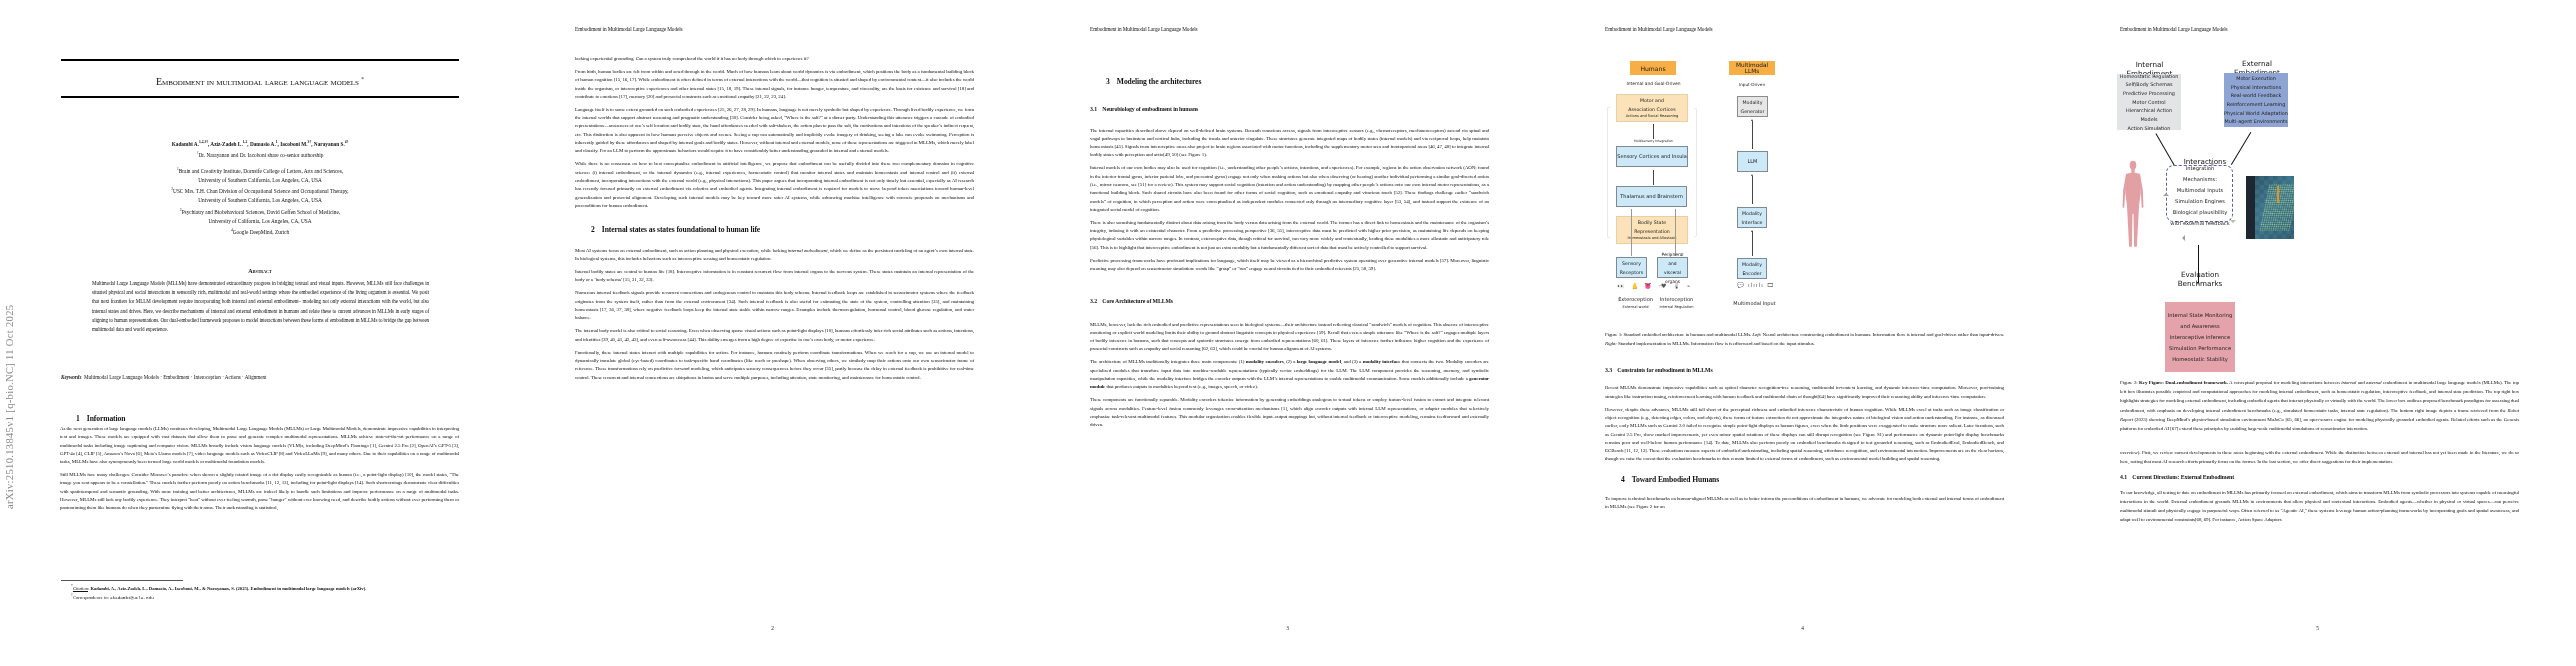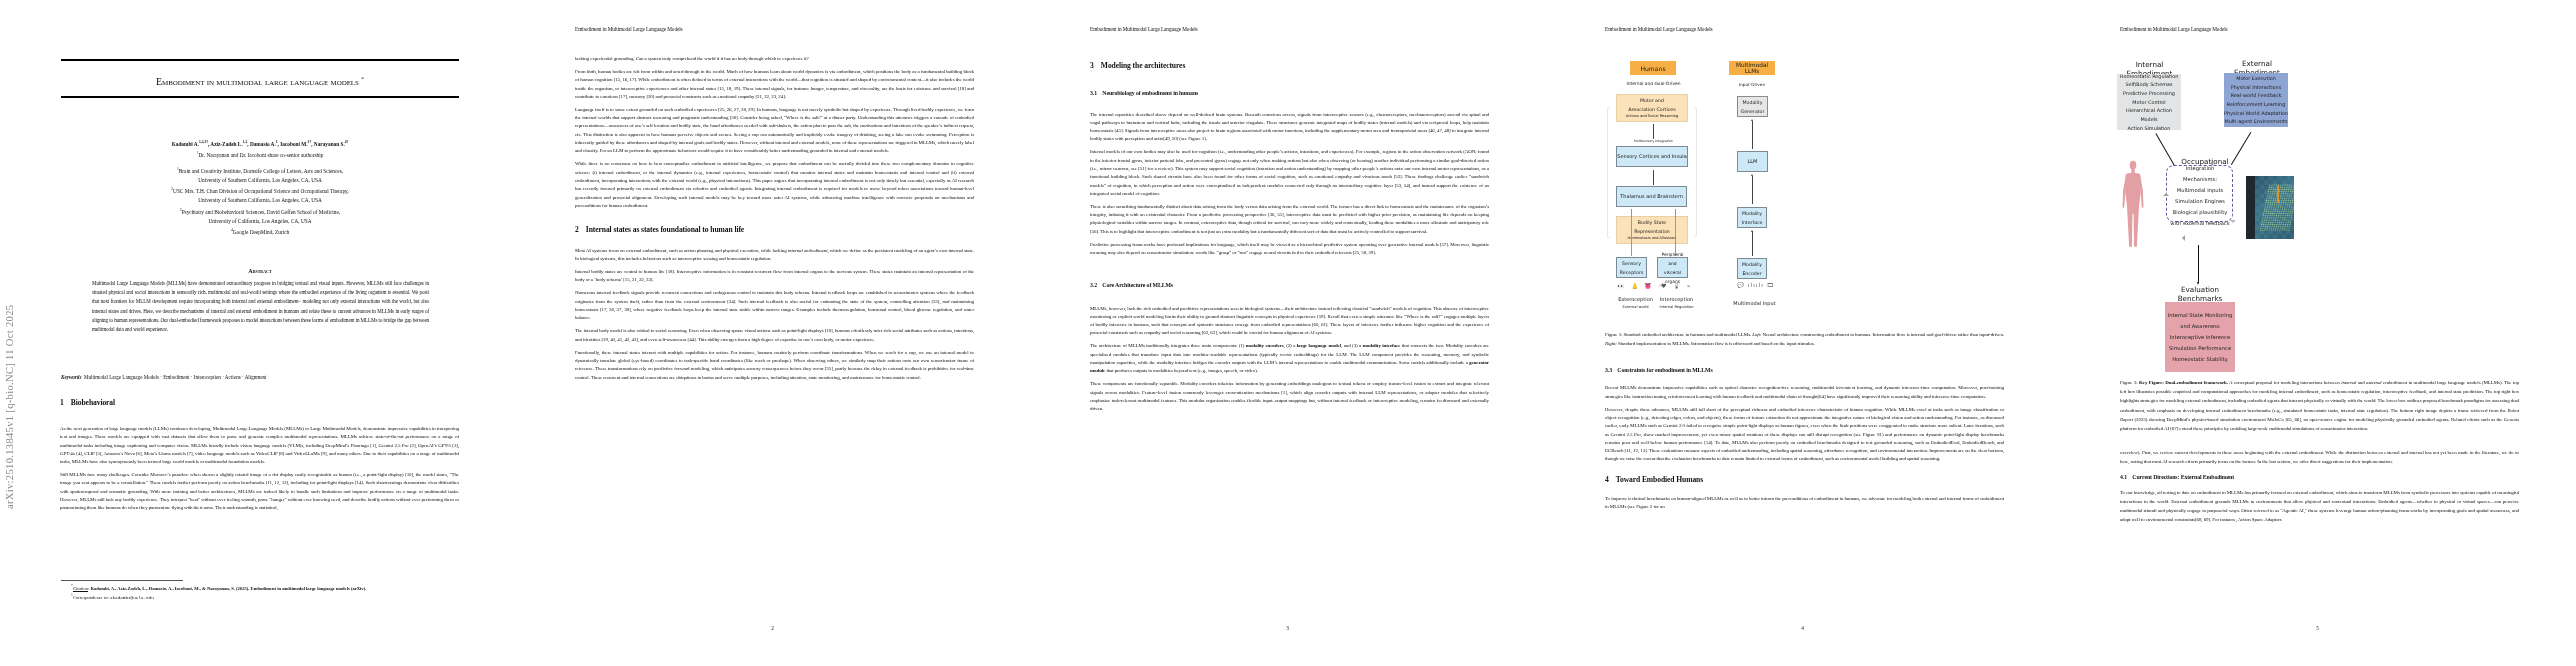--- a/index.html
+++ b/index.html
@@ -4,21 +4,21 @@
 <style>
   * { box-sizing: border-box; margin: 0; padding: 0; }
   html, body { width: 2576px; height: 667px; background: #ffffff; overflow: hidden; }
   body { font-family: "Liberation Serif", "DejaVu Serif", serif; color: #111; }
   .strip { position: relative; width: 2576px; height: 667px; display: flex; }
   .page { position: relative; width: 515px; height: 667px; background: #fff; overflow: hidden; }
   .col { position: absolute; left: 60px; width: 399px; }
   .runhead { position: absolute; left: 60px; top: 26px; font-size: 5.3px; letter-spacing: -0.1px; }
   .pagenum { position: absolute; left: 0; width: 515px; text-align: center; font-size: 5.3px; }
   p.body { font-size: 5px; line-height: 8.3px; text-align: justify; margin-bottom: 4.7px; letter-spacing: -0.1px; }
-  h2.sec { font-size: 7.6px; font-weight: bold; margin: 0; letter-spacing: -0.1px; }
+  h2.sec { font-size: 7.6px; font-weight: bold; margin: 16px; letter-spacing: -0.1px; }
   h2.sec .num { display: inline-block; width: 9px; }
   h3.sub { font-size: 5.8px; font-weight: bold; letter-spacing: -0.1px; }
   h3.sub .num { display: inline-block; width: 11px; }
   b { font-weight: bold; }
   i { font-style: italic; }
 
   
   .arxiv { position: absolute; left: 4.4px; top: 509px; transform: rotate(-90deg); transform-origin: left top; font-size: 10.6px; color: #8a8a8a; letter-spacing: 0.3px; white-space: nowrap; font-family: "Liberation Serif", serif; }
   .title-rule { position: absolute; left: 61px; width: 398px; height: 1.7px; background: #000; }
   .title { position: absolute; left: 61px; width: 398px; top: 76px; text-align: center; font-size: 10px; font-variant: small-caps; letter-spacing: -0.1px; }
@@ -97,21 +97,21 @@
     </div>
 
     <div class="abstract-h">Abstract</div>
     <div class="abstract">Multimodal Large Language Models (MLLMs) have demonstrated extraordinary progress in bridging textual and visual inputs. However, MLLMs still face challenges in situated physical and social interactions in sensorally rich, multimodal and real-world settings where the embodied experience of the living organism is essential. We posit that next frontiers for MLLM development require incorporating both internal and external embodiment– modeling not only external interactions with the world, but also internal states and drives. Here, we describe mechanisms of internal and external embodiment in humans and relate these to current advances in MLLMs in early stages of aligning to human representations. Our dual-embodied framework proposes to model interactions between these forms of embodiment in MLLMs to bridge the gap between multimodal data and world experience.</div>
 
     <div class="keywords">
       <b><i>Keywords</i></b>&nbsp; <span>Multimodal Large Language Models · Embodiment · Interoception · Actions · Alignment</span>
     </div>
 
     <div class="col" style="top:398px">
-      <h2 class="sec"><span class="num">1</span> <span>Biobehavioral</span></h2>
+      <h2 class="sec"><span class="num">1</span> <span>Information</span></h2>
     </div>
     <div class="col" style="top:425px">
       <p class="body">As the next generation of large language models (LLMs) continues developing, Multimodal Large Language Models (MLLMs) or Large Multimodal Models, demonstrate impressive capabilities in interpreting text and images. These models are equipped with vast datasets that allow them to parse and generate complex multimodal representations. MLLMs achieve state-of-the-art performance on a range of multimodal tasks including image captioning and computer vision. MLLMs broadly include vision language models (VLM)s, including DeepMind’s Flamingo [1], Gemini 2.5 Pro [2], OpenAI’s GPT-5 [3], GPT-4o [4], CLIP [5], Amazon’s Nova [6], Meta’s Llama models [7], video language models such as VideoCLIP [8] and VideoLLaMa [9], and many others. Due to their capabilities on a range of multimodal tasks, MLLMs have also synonymously been termed large world models or multimodal foundation models.</p>
       <p class="body">Still MLLMs face many challenges. Consider Moravec’s paradox: when shown a slightly rotated image of a dot display easily recognizable as human (i.e., a point-light display) [10], the model states, "The image you sent appears to be a constellation." These models further perform poorly on action benchmarks [11, 12, 13], including for point-light displays [14]. Such shortcomings demonstrate clear difficulties with spatiotemporal and semantic grounding. With more training and better architectures, MLLMs are indeed likely to handle such limitations and improve performance on a range of multimodal tasks. However, MLLMs still lack any bodily experience. They interpret "heat" without ever feeling warmth, parse "hunger" without ever knowing need, and describe bodily actions without ever performing them or pantomiming them like humans do when they pantomime flying with their arms. Their understanding is statistical,</p>
     </div>
 
     <div class="footrule"></div>
     <div class="footnotes">
       <div class="fn"><sup>*</sup><i><u>Citation</u></i>: <b>Kadambi, A., Aziz-Zadeh, L., Damasio, A., Iacoboni, M., &amp; Narayanan, S. (2025). Embodiment in multimodal large language models (arXiv).</b></div>
       <div class="fn"><sup>†</sup><span>Correspondence to: </span><span class="mono">akadambi@ucla.edu</span></div>
@@ -254,21 +254,21 @@
         <span>Physical Interactions</span>
         <span>Real-world Feedback</span>
         <span>Reinforcement Learning</span>
         <span>Physical World Adaptation</span>
         <span>Multi-agent Environments</span>
       </div>
 
       <div class="diag" style="left:96px;top:133px;width:37px;transform:rotate(60deg)"></div>
       <div class="diag" style="left:191px;top:132px;width:38px;transform:rotate(121deg)"></div>
 
-      <div class="f2title" style="left:117px;top:157px;width:56px">Occupational</div>
+      <div class="f2title" style="left:117px;top:157px;width:56px">Interactions</div>
 
       <div style="position:absolute;left:62px;top:158px;width:22px;height:92px">
         <svg width="22" height="92" viewBox="0 0 40 165">
           <g fill="#e2a0a4">
             <ellipse cx="20" cy="12" rx="6" ry="8"></ellipse>
             <rect x="17" y="18" width="6" height="8"></rect>
             <path d="M7 28 Q20 22 33 28 L34 62 L31 85 L27 160 L22 160 L21 100 L19 100 L18 160 L13 160 L9 85 L6 62 Z"></path>
             <path d="M7 30 L2 58 L1 88 L4 90 L6 60 L10 40 Z"></path>
             <path d="M33 30 L38 58 L39 88 L36 90 L34 60 L30 40 Z"></path>
           </g>
@@ -292,21 +292,21 @@
       <div class="sim" style="left:186px;top:176px;width:48px;height:63px">
         <div class="panel"></div>
         <div class="checker"></div>
         <div class="field"></div>
         <div class="figure"></div>
       </div>
 
       <div class="vline" style="left:138px;top:245px;height:38px;background:#111"></div>
       <div class="tri" style="left:137px;top:282px;border-left:1.9px solid transparent;border-right:1.9px solid transparent;border-top:3.3px solid #111"></div>
 
-      <div class="f2title" style="left:106px;top:285px;width:68px">Evaluation Benchmarks</div>
+      <div class="f2title" style="left:106px;top:270px;width:68px">Evaluation Benchmarks</div>
       <div class="f2box" style="left:105px;top:302px;width:70px;height:70px;background:#e4a3aa;font-size:5.2px;line-height:11px">
         <span>Internal State Monitoring</span>
         <span>and Awareness</span>
         <span>Interoceptive Inference</span>
         <span>Simulation Performance</span>
         <span>Homeostatic Stability</span>
       </div>
     </div>
 
     <div class="col" style="top:378px">

